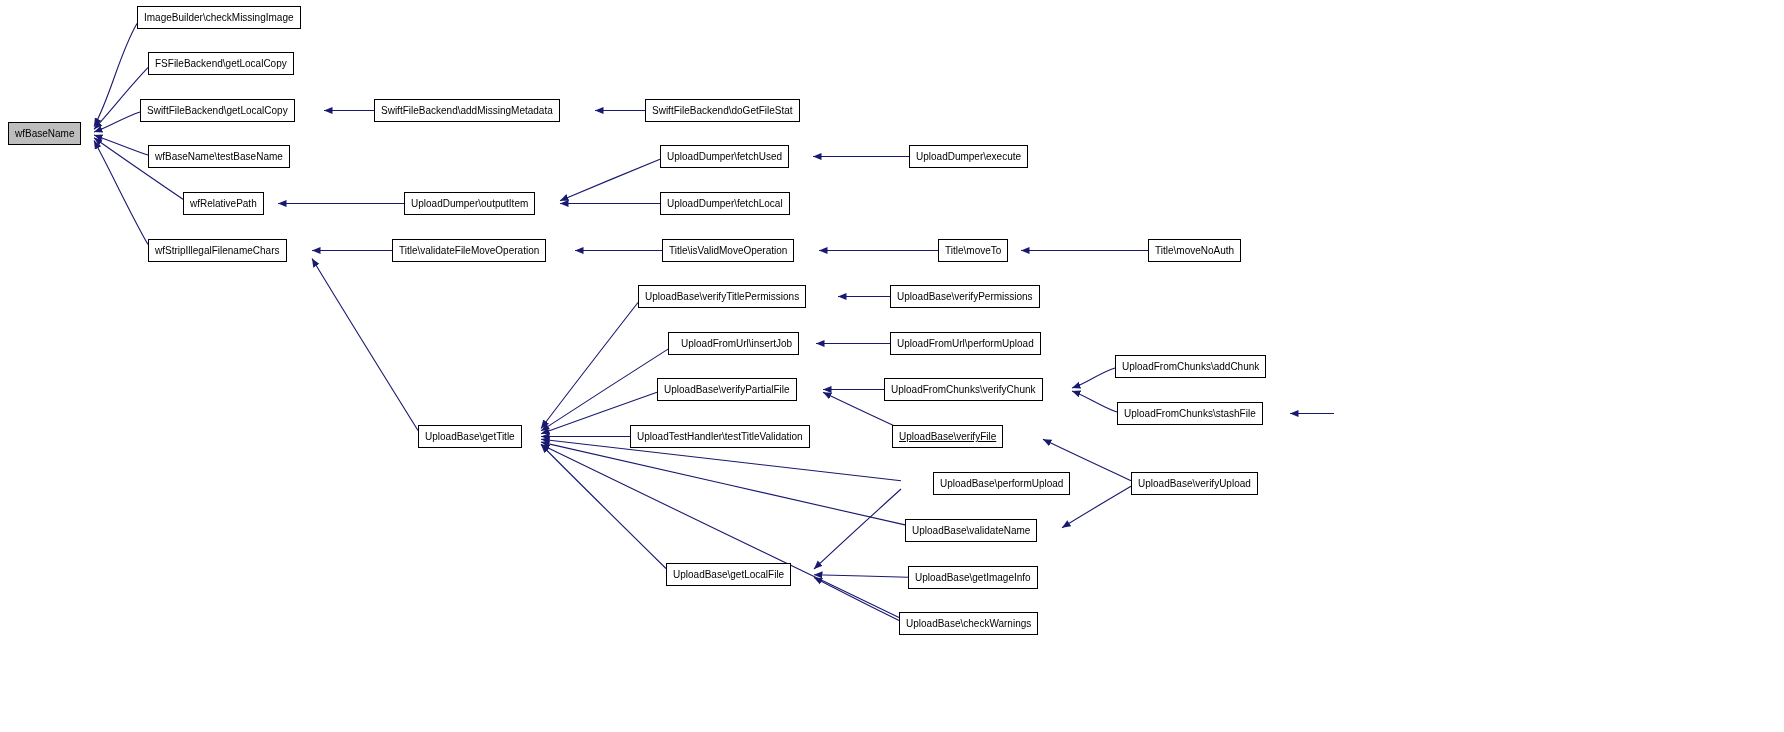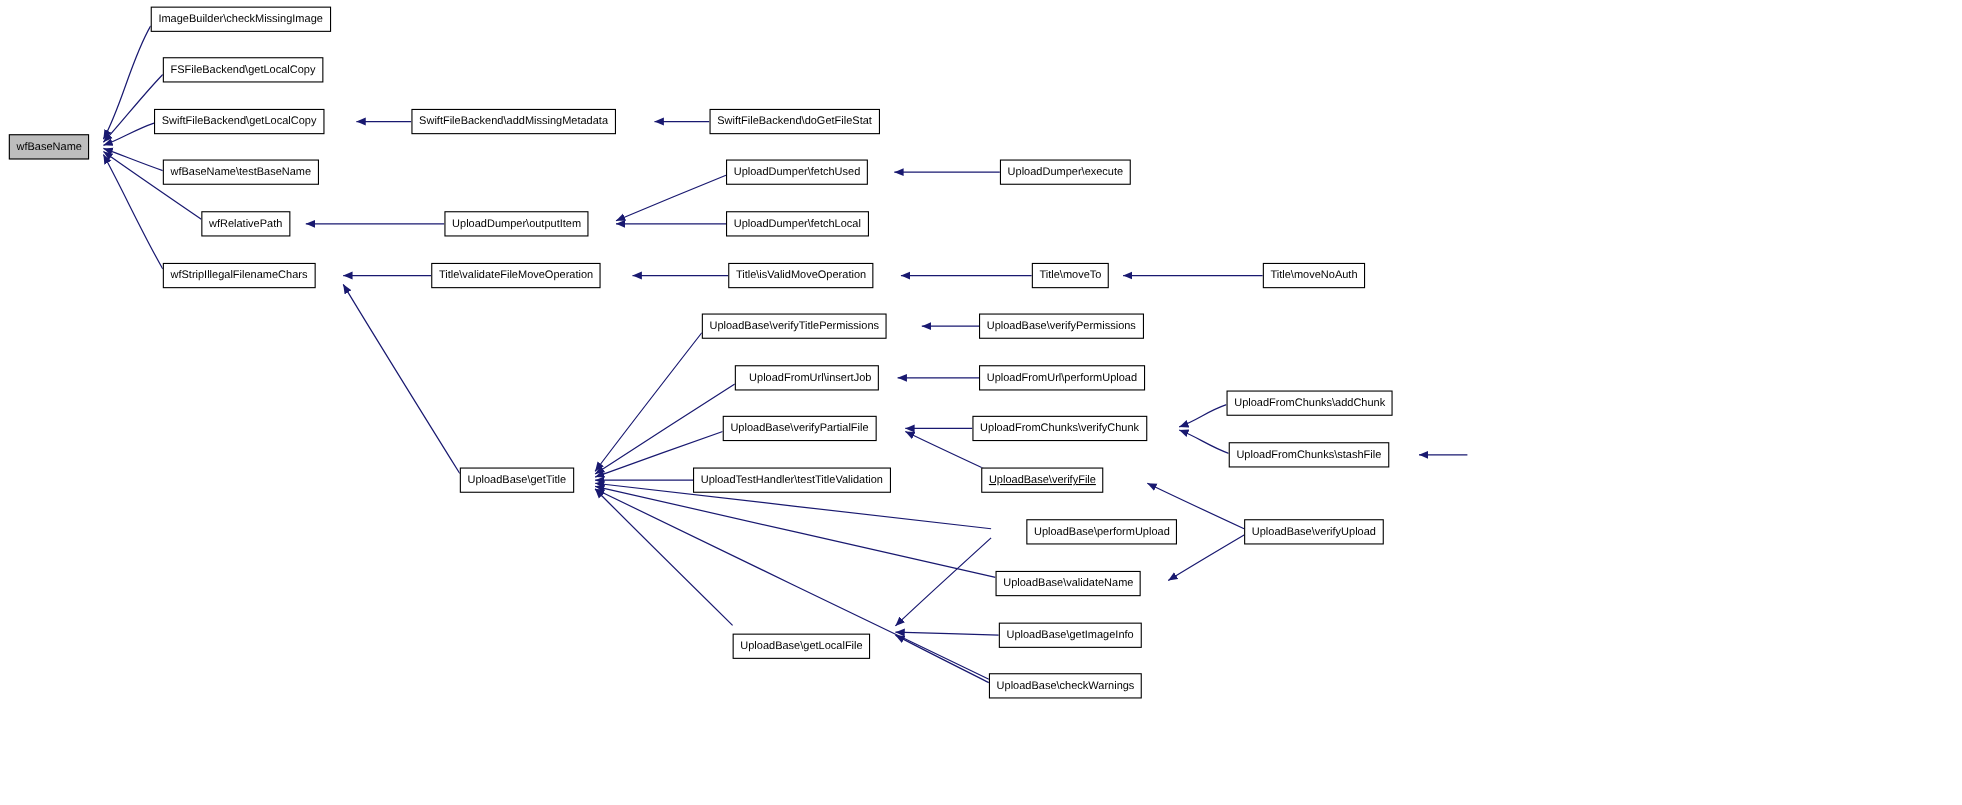--- a/index.html
+++ b/index.html
@@ -113,16 +113,16 @@
     <div class="node" style="left: 657px; top: 378px; text-align: center;">UploadBase\verifyPartialFile</div>
     <div class="node" style="left: 884px; top: 378px;">UploadFromChunks\verifyChunk</div>
     <div class="node" style="left: 1115px; top: 355px;">UploadFromChunks\addChunk</div>
     <div class="node" style="left: 1117px; top: 402px;">UploadFromChunks\stashFile</div>
     <div class="node" style="left: 418px; top: 425px;">UploadBase\getTitle</div>
     <div class="node" style="left: 630px; top: 425px;">UploadTestHandler\testTitleValidation</div>
     <div class="node" style="left: 892px; top: 425px; text-decoration: underline;">UploadBase\verifyFile</div>
     <div class="node" style="left: 901px; top: 472px; margin-left: 32px;">UploadBase\performUpload</div>
     <div class="node" style="left: 1131px; top: 472px;">UploadBase\verifyUpload</div>
     <div class="node" style="left: 905px; top: 519px;">UploadBase\validateName</div>
-    <div class="node" style="left: 666px; top: 576px;">UploadBase\getLocalFile</div>
+    <div class="node" style="left: 666px; top: 563px;">UploadBase\getLocalFile</div>
     <div class="node" style="left: 908px; top: 566px;">UploadBase\getImageInfo</div>
     <div class="node" style="left: 899px; top: 612px;">UploadBase\checkWarnings</div>
   </div>
 
 </body></html>

